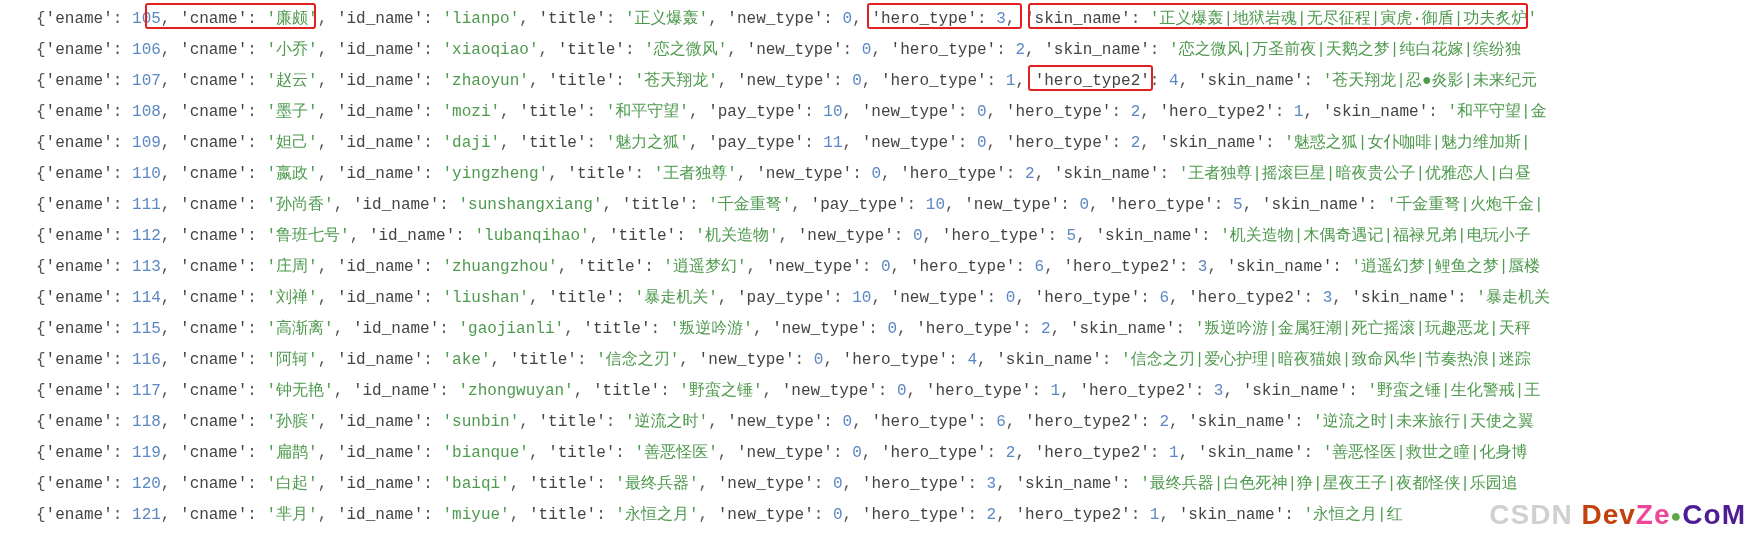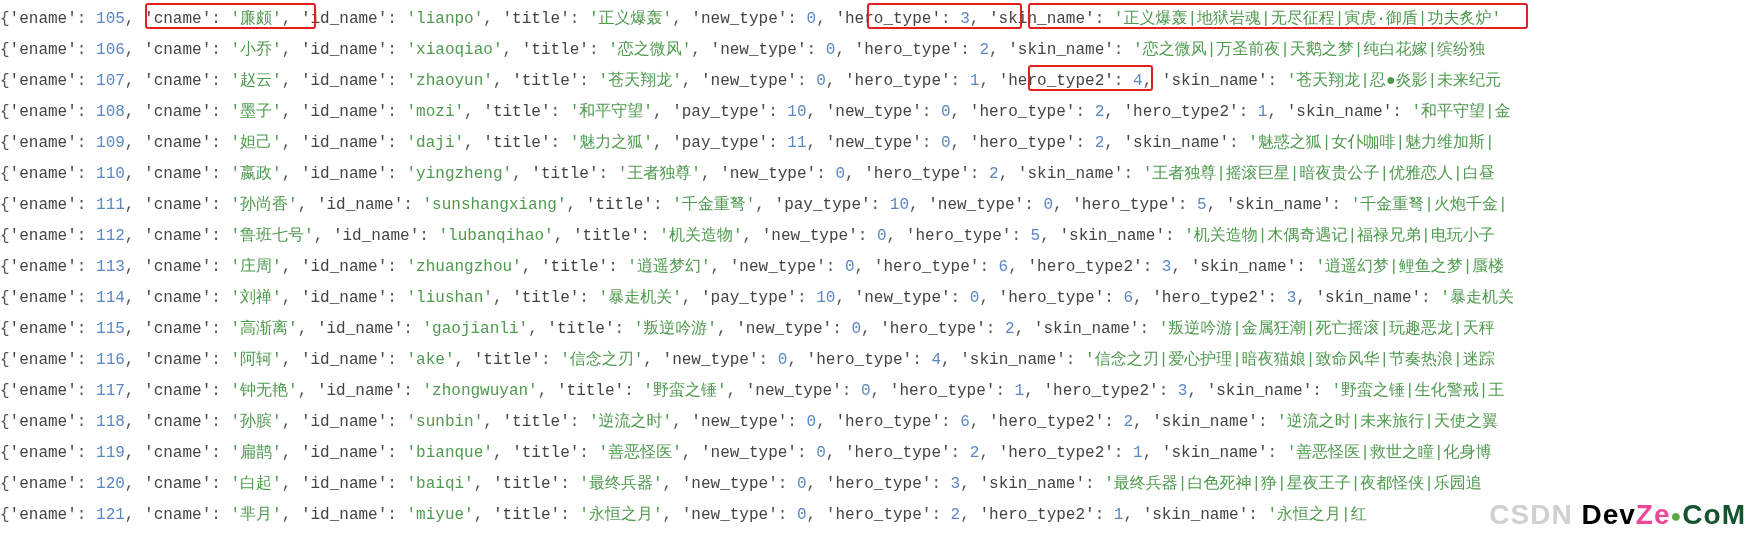--- a/index.html
+++ b/index.html
@@ -13,21 +13,21 @@
   .code-area {
     font-family: Consolas, "Courier New", monospace;
     font-size: 16px;
     line-height: 31px;
     white-space: pre;
     box-sizing: border-box;
     padding: 4px 0 0 0;
     color: #555;
     position: relative;
   }
-  .row { position: relative; }
+  .row { position: relative; margin-left: 36px; }
   .k   { color: #444; }       
   .num { color: #5b87c4; }    
   .str { color: #4e9a4e; }    
   .brace{ color:#555; }
   .colon, .comma { color:#555; }
 
   .annot {
     position: absolute;
     border: 2px solid #e22020;
     border-radius: 3px;
@@ -39,24 +39,24 @@
     position: absolute;
     right: 6px;
     bottom: 4px;
     font-family: Arial, sans-serif;
     font-size: 28px;
     font-weight: bold;
     letter-spacing: 1px;
     pointer-events: none;
   }
   .watermark .faded { color: rgba(120,120,120,0.35); }
-  .watermark .dev   { color: #000000; }
+  .watermark .dev   { color: #c2410c; }
   .watermark .ze    { color: #ec4899; }
   .watermark .dot   { color: #5aa845; font-size:18px; vertical-align: middle;}
-  .watermark .com   { color: #14532d; }
+  .watermark .com   { color: #4c1d95; }
 </style>
 </head>
 <body>
 
 <div class="code-area" id="code"><div class="row"><span class="brace">{</span><span class="k">'ename'</span><span class="colon">: </span><span class="num">105</span><span class="comma">, </span><span class="k">'cname'</span><span class="colon">: </span><span class="str">'廉颇'</span><span class="comma">, </span><span class="k">'id_name'</span><span class="colon">: </span><span class="str">'lianpo'</span><span class="comma">, </span><span class="k">'title'</span><span class="colon">: </span><span class="str">'正义爆轰'</span><span class="comma">, </span><span class="k">'new_type'</span><span class="colon">: </span><span class="num">0</span><span class="comma">, </span><span class="k">'hero_type'</span><span class="colon">: </span><span class="num">3</span><span class="comma">, </span><span class="k">'skin_name'</span><span class="colon">: </span><span class="str">'正义爆轰|地狱岩魂|无尽征程|寅虎·御盾|功夫炙炉'</span></div><div class="row"><span class="brace">{</span><span class="k">'ename'</span><span class="colon">: </span><span class="num">106</span><span class="comma">, </span><span class="k">'cname'</span><span class="colon">: </span><span class="str">'小乔'</span><span class="comma">, </span><span class="k">'id_name'</span><span class="colon">: </span><span class="str">'xiaoqiao'</span><span class="comma">, </span><span class="k">'title'</span><span class="colon">: </span><span class="str">'恋之微风'</span><span class="comma">, </span><span class="k">'new_type'</span><span class="colon">: </span><span class="num">0</span><span class="comma">, </span><span class="k">'hero_type'</span><span class="colon">: </span><span class="num">2</span><span class="comma">, </span><span class="k">'skin_name'</span><span class="colon">: </span><span class="str">'恋之微风|万圣前夜|天鹅之梦|纯白花嫁|缤纷独</span></div><div class="row"><span class="brace">{</span><span class="k">'ename'</span><span class="colon">: </span><span class="num">107</span><span class="comma">, </span><span class="k">'cname'</span><span class="colon">: </span><span class="str">'赵云'</span><span class="comma">, </span><span class="k">'id_name'</span><span class="colon">: </span><span class="str">'zhaoyun'</span><span class="comma">, </span><span class="k">'title'</span><span class="colon">: </span><span class="str">'苍天翔龙'</span><span class="comma">, </span><span class="k">'new_type'</span><span class="colon">: </span><span class="num">0</span><span class="comma">, </span><span class="k">'hero_type'</span><span class="colon">: </span><span class="num">1</span><span class="comma">, </span><span class="k">'hero_type2'</span><span class="colon">: </span><span class="num">4</span><span class="comma">, </span><span class="k">'skin_name'</span><span class="colon">: </span><span class="str">'苍天翔龙|忍●炎影|未来纪元</span></div><div class="row"><span class="brace">{</span><span class="k">'ename'</span><span class="colon">: </span><span class="num">108</span><span class="comma">, </span><span class="k">'cname'</span><span class="colon">: </span><span class="str">'墨子'</span><span class="comma">, </span><span class="k">'id_name'</span><span class="colon">: </span><span class="str">'mozi'</span><span class="comma">, </span><span class="k">'title'</span><span class="colon">: </span><span class="str">'和平守望'</span><span class="comma">, </span><span class="k">'pay_type'</span><span class="colon">: </span><span class="num">10</span><span class="comma">, </span><span class="k">'new_type'</span><span class="colon">: </span><span class="num">0</span><span class="comma">, </span><span class="k">'hero_type'</span><span class="colon">: </span><span class="num">2</span><span class="comma">, </span><span class="k">'hero_type2'</span><span class="colon">: </span><span class="num">1</span><span class="comma">, </span><span class="k">'skin_name'</span><span class="colon">: </span><span class="str">'和平守望|金</span></div><div class="row"><span class="brace">{</span><span class="k">'ename'</span><span class="colon">: </span><span class="num">109</span><span class="comma">, </span><span class="k">'cname'</span><span class="colon">: </span><span class="str">'妲己'</span><span class="comma">, </span><span class="k">'id_name'</span><span class="colon">: </span><span class="str">'daji'</span><span class="comma">, </span><span class="k">'title'</span><span class="colon">: </span><span class="str">'魅力之狐'</span><span class="comma">, </span><span class="k">'pay_type'</span><span class="colon">: </span><span class="num">11</span><span class="comma">, </span><span class="k">'new_type'</span><span class="colon">: </span><span class="num">0</span><span class="comma">, </span><span class="k">'hero_type'</span><span class="colon">: </span><span class="num">2</span><span class="comma">, </span><span class="k">'skin_name'</span><span class="colon">: </span><span class="str">'魅惑之狐|女仆咖啡|魅力维加斯|</span></div><div class="row"><span class="brace">{</span><span class="k">'ename'</span><span class="colon">: </span><span class="num">110</span><span class="comma">, </span><span class="k">'cname'</span><span class="colon">: </span><span class="str">'嬴政'</span><span class="comma">, </span><span class="k">'id_name'</span><span class="colon">: </span><span class="str">'yingzheng'</span><span class="comma">, </span><span class="k">'title'</span><span class="colon">: </span><span class="str">'王者独尊'</span><span class="comma">, </span><span class="k">'new_type'</span><span class="colon">: </span><span class="num">0</span><span class="comma">, </span><span class="k">'hero_type'</span><span class="colon">: </span><span class="num">2</span><span class="comma">, </span><span class="k">'skin_name'</span><span class="colon">: </span><span class="str">'王者独尊|摇滚巨星|暗夜贵公子|优雅恋人|白昼</span></div><div class="row"><span class="brace">{</span><span class="k">'ename'</span><span class="colon">: </span><span class="num">111</span><span class="comma">, </span><span class="k">'cname'</span><span class="colon">: </span><span class="str">'孙尚香'</span><span class="comma">, </span><span class="k">'id_name'</span><span class="colon">: </span><span class="str">'sunshangxiang'</span><span class="comma">, </span><span class="k">'title'</span><span class="colon">: </span><span class="str">'千金重弩'</span><span class="comma">, </span><span class="k">'pay_type'</span><span class="colon">: </span><span class="num">10</span><span class="comma">, </span><span class="k">'new_type'</span><span class="colon">: </span><span class="num">0</span><span class="comma">, </span><span class="k">'hero_type'</span><span class="colon">: </span><span class="num">5</span><span class="comma">, </span><span class="k">'skin_name'</span><span class="colon">: </span><span class="str">'千金重弩|火炮千金|</span></div><div class="row"><span class="brace">{</span><span class="k">'ename'</span><span class="colon">: </span><span class="num">112</span><span class="comma">, </span><span class="k">'cname'</span><span class="colon">: </span><span class="str">'鲁班七号'</span><span class="comma">, </span><span class="k">'id_name'</span><span class="colon">: </span><span class="str">'lubanqihao'</span><span class="comma">, </span><span class="k">'title'</span><span class="colon">: </span><span class="str">'机关造物'</span><span class="comma">, </span><span class="k">'new_type'</span><span class="colon">: </span><span class="num">0</span><span class="comma">, </span><span class="k">'hero_type'</span><span class="colon">: </span><span class="num">5</span><span class="comma">, </span><span class="k">'skin_name'</span><span class="colon">: </span><span class="str">'机关造物|木偶奇遇记|福禄兄弟|电玩小子</span></div><div class="row"><span class="brace">{</span><span class="k">'ename'</span><span class="colon">: </span><span class="num">113</span><span class="comma">, </span><span class="k">'cname'</span><span class="colon">: </span><span class="str">'庄周'</span><span class="comma">, </span><span class="k">'id_name'</span><span class="colon">: </span><span class="str">'zhuangzhou'</span><span class="comma">, </span><span class="k">'title'</span><span class="colon">: </span><span class="str">'逍遥梦幻'</span><span class="comma">, </span><span class="k">'new_type'</span><span class="colon">: </span><span class="num">0</span><span class="comma">, </span><span class="k">'hero_type'</span><span class="colon">: </span><span class="num">6</span><span class="comma">, </span><span class="k">'hero_type2'</span><span class="colon">: </span><span class="num">3</span><span class="comma">, </span><span class="k">'skin_name'</span><span class="colon">: </span><span class="str">'逍遥幻梦|鲤鱼之梦|蜃楼</span></div><div class="row"><span class="brace">{</span><span class="k">'ename'</span><span class="colon">: </span><span class="num">114</span><span class="comma">, </span><span class="k">'cname'</span><span class="colon">: </span><span class="str">'刘禅'</span><span class="comma">, </span><span class="k">'id_name'</span><span class="colon">: </span><span class="str">'liushan'</span><span class="comma">, </span><span class="k">'title'</span><span class="colon">: </span><span class="str">'暴走机关'</span><span class="comma">, </span><span class="k">'pay_type'</span><span class="colon">: </span><span class="num">10</span><span class="comma">, </span><span class="k">'new_type'</span><span class="colon">: </span><span class="num">0</span><span class="comma">, </span><span class="k">'hero_type'</span><span class="colon">: </span><span class="num">6</span><span class="comma">, </span><span class="k">'hero_type2'</span><span class="colon">: </span><span class="num">3</span><span class="comma">, </span><span class="k">'skin_name'</span><span class="colon">: </span><span class="str">'暴走机关</span></div><div class="row"><span class="brace">{</span><span class="k">'ename'</span><span class="colon">: </span><span class="num">115</span><span class="comma">, </span><span class="k">'cname'</span><span class="colon">: </span><span class="str">'高渐离'</span><span class="comma">, </span><span class="k">'id_name'</span><span class="colon">: </span><span class="str">'gaojianli'</span><span class="comma">, </span><span class="k">'title'</span><span class="colon">: </span><span class="str">'叛逆吟游'</span><span class="comma">, </span><span class="k">'new_type'</span><span class="colon">: </span><span class="num">0</span><span class="comma">, </span><span class="k">'hero_type'</span><span class="colon">: </span><span class="num">2</span><span class="comma">, </span><span class="k">'skin_name'</span><span class="colon">: </span><span class="str">'叛逆吟游|金属狂潮|死亡摇滚|玩趣恶龙|天秤</span></div><div class="row"><span class="brace">{</span><span class="k">'ename'</span><span class="colon">: </span><span class="num">116</span><span class="comma">, </span><span class="k">'cname'</span><span class="colon">: </span><span class="str">'阿轲'</span><span class="comma">, </span><span class="k">'id_name'</span><span class="colon">: </span><span class="str">'ake'</span><span class="comma">, </span><span class="k">'title'</span><span class="colon">: </span><span class="str">'信念之刃'</span><span class="comma">, </span><span class="k">'new_type'</span><span class="colon">: </span><span class="num">0</span><span class="comma">, </span><span class="k">'hero_type'</span><span class="colon">: </span><span class="num">4</span><span class="comma">, </span><span class="k">'skin_name'</span><span class="colon">: </span><span class="str">'信念之刃|爱心护理|暗夜猫娘|致命风华|节奏热浪|迷踪</span></div><div class="row"><span class="brace">{</span><span class="k">'ename'</span><span class="colon">: </span><span class="num">117</span><span class="comma">, </span><span class="k">'cname'</span><span class="colon">: </span><span class="str">'钟无艳'</span><span class="comma">, </span><span class="k">'id_name'</span><span class="colon">: </span><span class="str">'zhongwuyan'</span><span class="comma">, </span><span class="k">'title'</span><span class="colon">: </span><span class="str">'野蛮之锤'</span><span class="comma">, </span><span class="k">'new_type'</span><span class="colon">: </span><span class="num">0</span><span class="comma">, </span><span class="k">'hero_type'</span><span class="colon">: </span><span class="num">1</span><span class="comma">, </span><span class="k">'hero_type2'</span><span class="colon">: </span><span class="num">3</span><span class="comma">, </span><span class="k">'skin_name'</span><span class="colon">: </span><span class="str">'野蛮之锤|生化警戒|王</span></div><div class="row"><span class="brace">{</span><span class="k">'ename'</span><span class="colon">: </span><span class="num">118</span><span class="comma">, </span><span class="k">'cname'</span><span class="colon">: </span><span class="str">'孙膑'</span><span class="comma">, </span><span class="k">'id_name'</span><span class="colon">: </span><span class="str">'sunbin'</span><span class="comma">, </span><span class="k">'title'</span><span class="colon">: </span><span class="str">'逆流之时'</span><span class="comma">, </span><span class="k">'new_type'</span><span class="colon">: </span><span class="num">0</span><span class="comma">, </span><span class="k">'hero_type'</span><span class="colon">: </span><span class="num">6</span><span class="comma">, </span><span class="k">'hero_type2'</span><span class="colon">: </span><span class="num">2</span><span class="comma">, </span><span class="k">'skin_name'</span><span class="colon">: </span><span class="str">'逆流之时|未来旅行|天使之翼</span></div><div class="row"><span class="brace">{</span><span class="k">'ename'</span><span class="colon">: </span><span class="num">119</span><span class="comma">, </span><span class="k">'cname'</span><span class="colon">: </span><span class="str">'扁鹊'</span><span class="comma">, </span><span class="k">'id_name'</span><span class="colon">: </span><span class="str">'bianque'</span><span class="comma">, </span><span class="k">'title'</span><span class="colon">: </span><span class="str">'善恶怪医'</span><span class="comma">, </span><span class="k">'new_type'</span><span class="colon">: </span><span class="num">0</span><span class="comma">, </span><span class="k">'hero_type'</span><span class="colon">: </span><span class="num">2</span><span class="comma">, </span><span class="k">'hero_type2'</span><span class="colon">: </span><span class="num">1</span><span class="comma">, </span><span class="k">'skin_name'</span><span class="colon">: </span><span class="str">'善恶怪医|救世之瞳|化身博</span></div><div class="row"><span class="brace">{</span><span class="k">'ename'</span><span class="colon">: </span><span class="num">120</span><span class="comma">, </span><span class="k">'cname'</span><span class="colon">: </span><span class="str">'白起'</span><span class="comma">, </span><span class="k">'id_name'</span><span class="colon">: </span><span class="str">'baiqi'</span><span class="comma">, </span><span class="k">'title'</span><span class="colon">: </span><span class="str">'最终兵器'</span><span class="comma">, </span><span class="k">'new_type'</span><span class="colon">: </span><span class="num">0</span><span class="comma">, </span><span class="k">'hero_type'</span><span class="colon">: </span><span class="num">3</span><span class="comma">, </span><span class="k">'skin_name'</span><span class="colon">: </span><span class="str">'最终兵器|白色死神|狰|星夜王子|夜都怪侠|乐园追</span></div><div class="row"><span class="brace">{</span><span class="k">'ename'</span><span class="colon">: </span><span class="num">121</span><span class="comma">, </span><span class="k">'cname'</span><span class="colon">: </span><span class="str">'芈月'</span><span class="comma">, </span><span class="k">'id_name'</span><span class="colon">: </span><span class="str">'miyue'</span><span class="comma">, </span><span class="k">'title'</span><span class="colon">: </span><span class="str">'永恒之月'</span><span class="comma">, </span><span class="k">'new_type'</span><span class="colon">: </span><span class="num">0</span><span class="comma">, </span><span class="k">'hero_type'</span><span class="colon">: </span><span class="num">2</span><span class="comma">, </span><span class="k">'hero_type2'</span><span class="colon">: </span><span class="num">1</span><span class="comma">, </span><span class="k">'skin_name'</span><span class="colon">: </span><span class="str">'永恒之月|红</span></div><div class="row"></div></div>
 
 <div id="annots">
     <div class="annot" style="left: 145px; top: 3px; width: 171px; height: 26px;"></div>
     <div class="annot" style="left: 867px; top: 3px; width: 155px; height: 26px;"></div>
     <div class="annot" style="left: 1028px; top: 3px; width: 500px; height: 26px;"></div>

